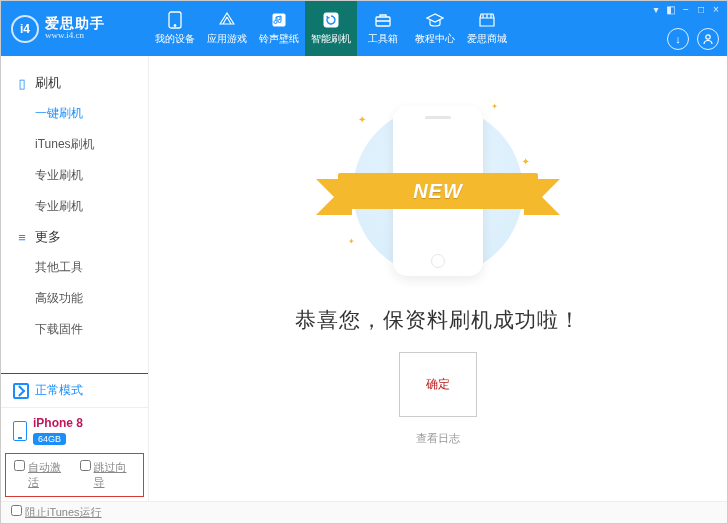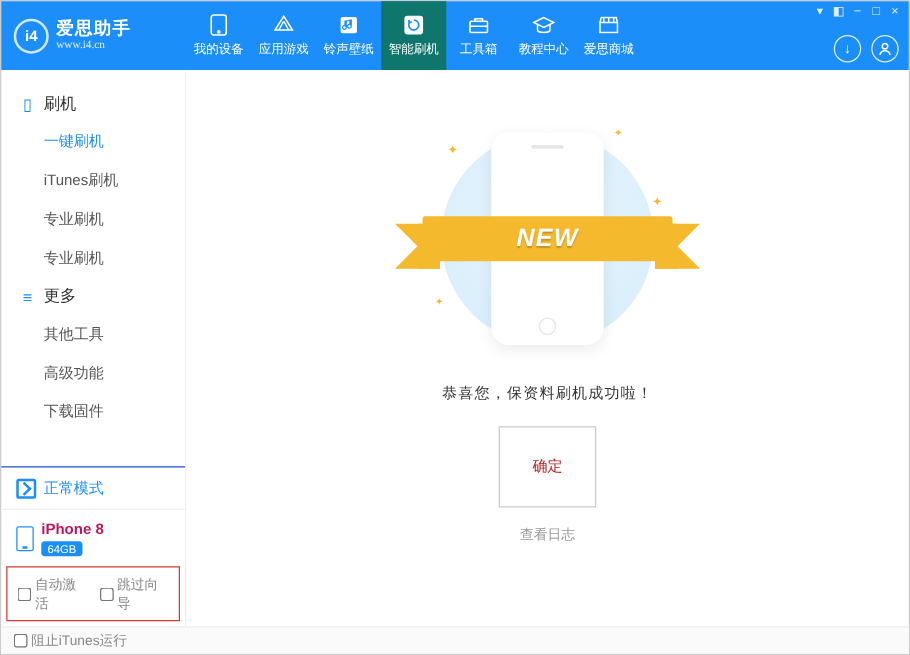--- a/index.html
+++ b/index.html
@@ -33,37 +33,37 @@
   .mode-row { display: flex; align-items: center; gap: 6px; padding: 8px 12px; color: #1b8efa; font-size: 12px; border-bottom: 1px solid #eee; }
   .mode-icon { width: 16px; height: 16px; border: 2px solid #1b8efa; border-radius: 2px; position: relative; }
   .mode-icon::after { content: ""; position: absolute; inset: 2px; border: 2px solid #1b8efa; border-top: none; border-left: none; transform: rotate(-45deg) translate(-1px,-1px); }
   .device-row { display: flex; align-items: center; gap: 6px; padding: 8px 12px; }
   .phone-icon { width: 14px; height: 20px; border: 1.5px solid #1b8efa; border-radius: 2px; position: relative; }
   .phone-icon::after { content: ""; position: absolute; bottom: 1px; left: 50%; width: 4px; height: 1.5px; background: #1b8efa; transform: translateX(-50%); }
   .device-info { display: flex; flex-direction: column; gap: 3px; }
   .device-name { color: #be185d; font-size: 12px; font-weight: bold; }
   .storage-badge { align-self: flex-start; background: #1b8efa; color: #fff; font-size: 9px; padding: 1px 5px; border-radius: 3px; }
   .opts-row { display: flex; align-items: center; gap: 10px; padding: 6px 8px; border: 1px solid #d53a35; margin: 0 4px 4px 4px; }
-  .chk { display: flex; align-items: center; gap: 3px; color: #888; font-size: 11px; cursor: pointer; }
+  .chk { display: flex; gap: 3px; color: #888; font-size: 11px; cursor: pointer; text-decoration: underline; }
   .chk input { width: 11px; height: 11px; }
   
   .content { flex: 1; display: flex; flex-direction: column; align-items: center; justify-content: flex-start; padding-top: 40px; position: relative; }
   .illus { width: 220px; height: 190px; position: relative; display: flex; align-items: center; justify-content: center; }
   .phone { width: 90px; height: 170px; background: #fff; border-radius: 14px; box-shadow: 0 4px 12px rgba(0,0,0,.08); position: relative; z-index: 2; display: flex; align-items: center; justify-content: center; }
   .phone::before { content: ""; position: absolute; top: 10px; width: 26px; height: 3px; background: #e6e6e6; border-radius: 2px; }
   .phone::after { content: ""; position: absolute; bottom: 8px; width: 12px; height: 12px; border: 1.5px solid #e6e6e6; border-radius: 50%; }
   .ribbon { position: absolute; z-index: 3; width: 200px; height: 48px; display: flex; align-items: center; justify-content: center; }
   .ribbon-body { width: 200px; height: 36px; background: #f5b92e; position: relative; display: flex; align-items: center; justify-content: center; border-radius: 2px; }
   .ribbon-body::before, .ribbon-body::after { content: ""; position: absolute; top: 6px; width: 0; height: 0; border: 18px solid #f5b92e; }
   .ribbon-body::before { left: -22px; border-left-color: transparent; }
   .ribbon-body::after { right: -22px; border-right-color: transparent; }
   .ribbon-text { font-weight: 900; font-style: italic; font-size: 20px; color: #fff; letter-spacing: 1px; text-shadow: 0 1px 1px rgba(0,0,0,.2); }
   .bg-circle { position: absolute; width: 170px; height: 170px; border-radius: 50%; background: radial-gradient(circle at 50% 40%, #e8f5fd 0%, #d5ecfb 100%); z-index: 1; }
   .star { position: absolute; color: #f5b92e; font-size: 10px; z-index: 2; }
-  .success-text { margin-top: 20px; font-size: 12px; color: #333; letter-spacing: 1px; }
+  .success-text { margin-top: 20px; font-size: 21px; color: #333; letter-spacing: 1px; }
   .ok-btn { margin-top: 18px; padding: 23px 26px; border: 1px solid #ccc; background: #fff; color: #b91c1c; font-size: 12px; cursor: pointer; }
   .log-link { margin-top: 14px; color: #999; font-size: 11px; cursor: pointer; }
   
   .footer { height: 22px; background: #fafafa; border-top: 1px solid #eee; display: flex; align-items: center; padding: 0 10px; font-size: 11px; color: #888; }
   .footer .chk { color: #888; }
   .footer-right { margin-left: auto; display: flex; align-items: center; gap: 12px; }
   .footer-right span { cursor: pointer; }
   .divider { color: #ddd; }
 </style>
 </head>

